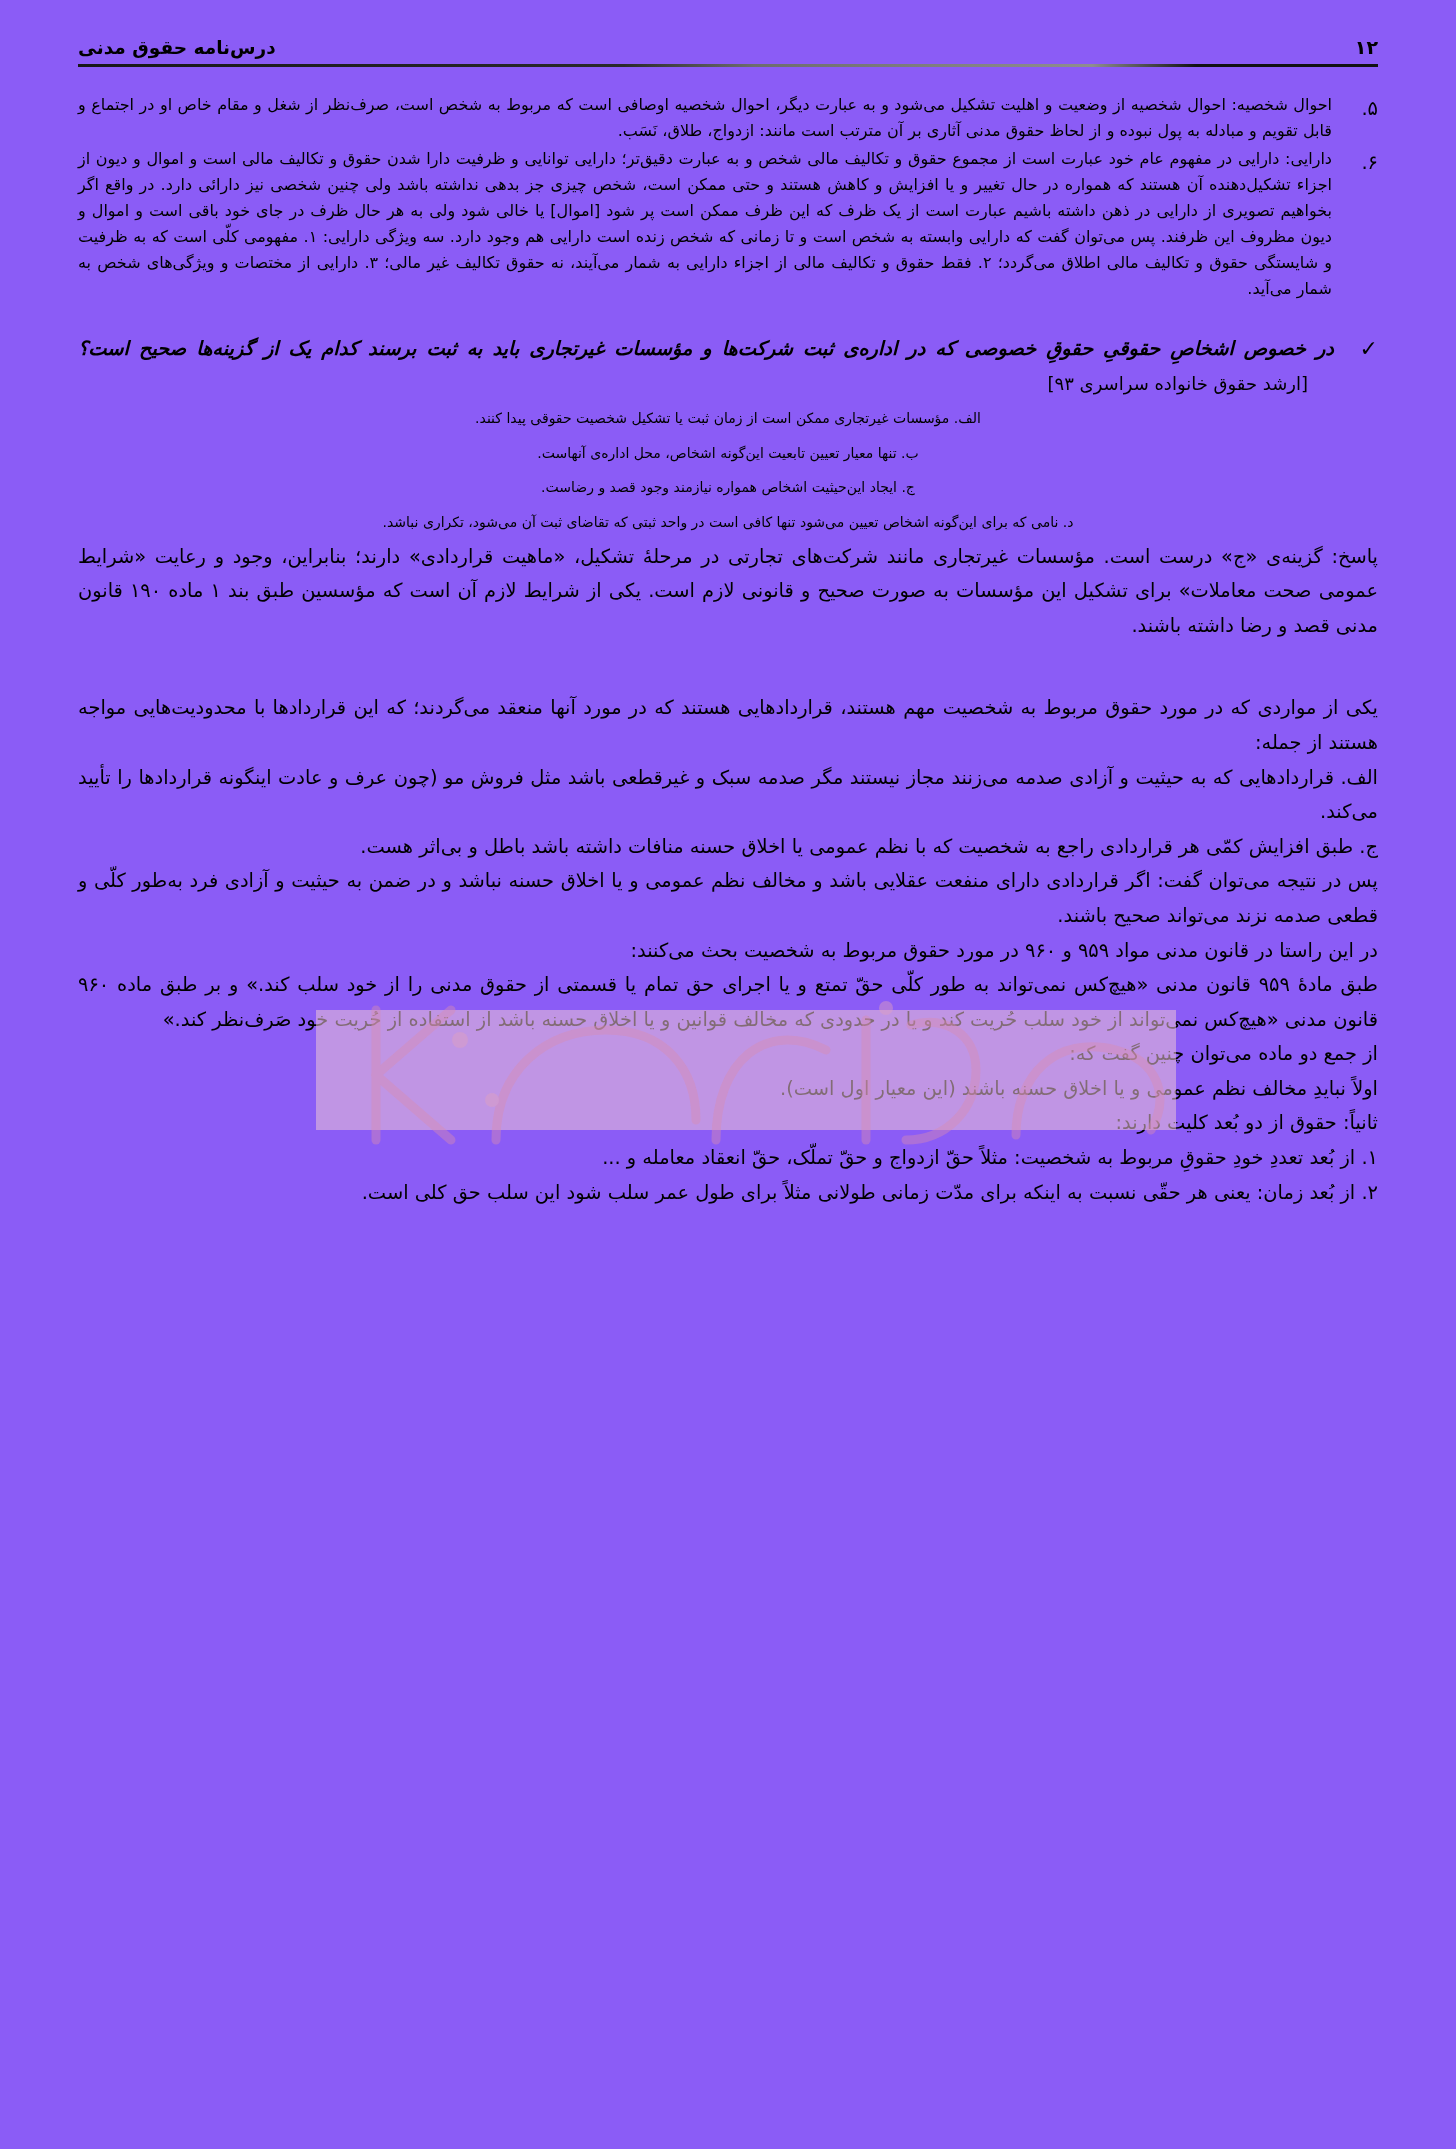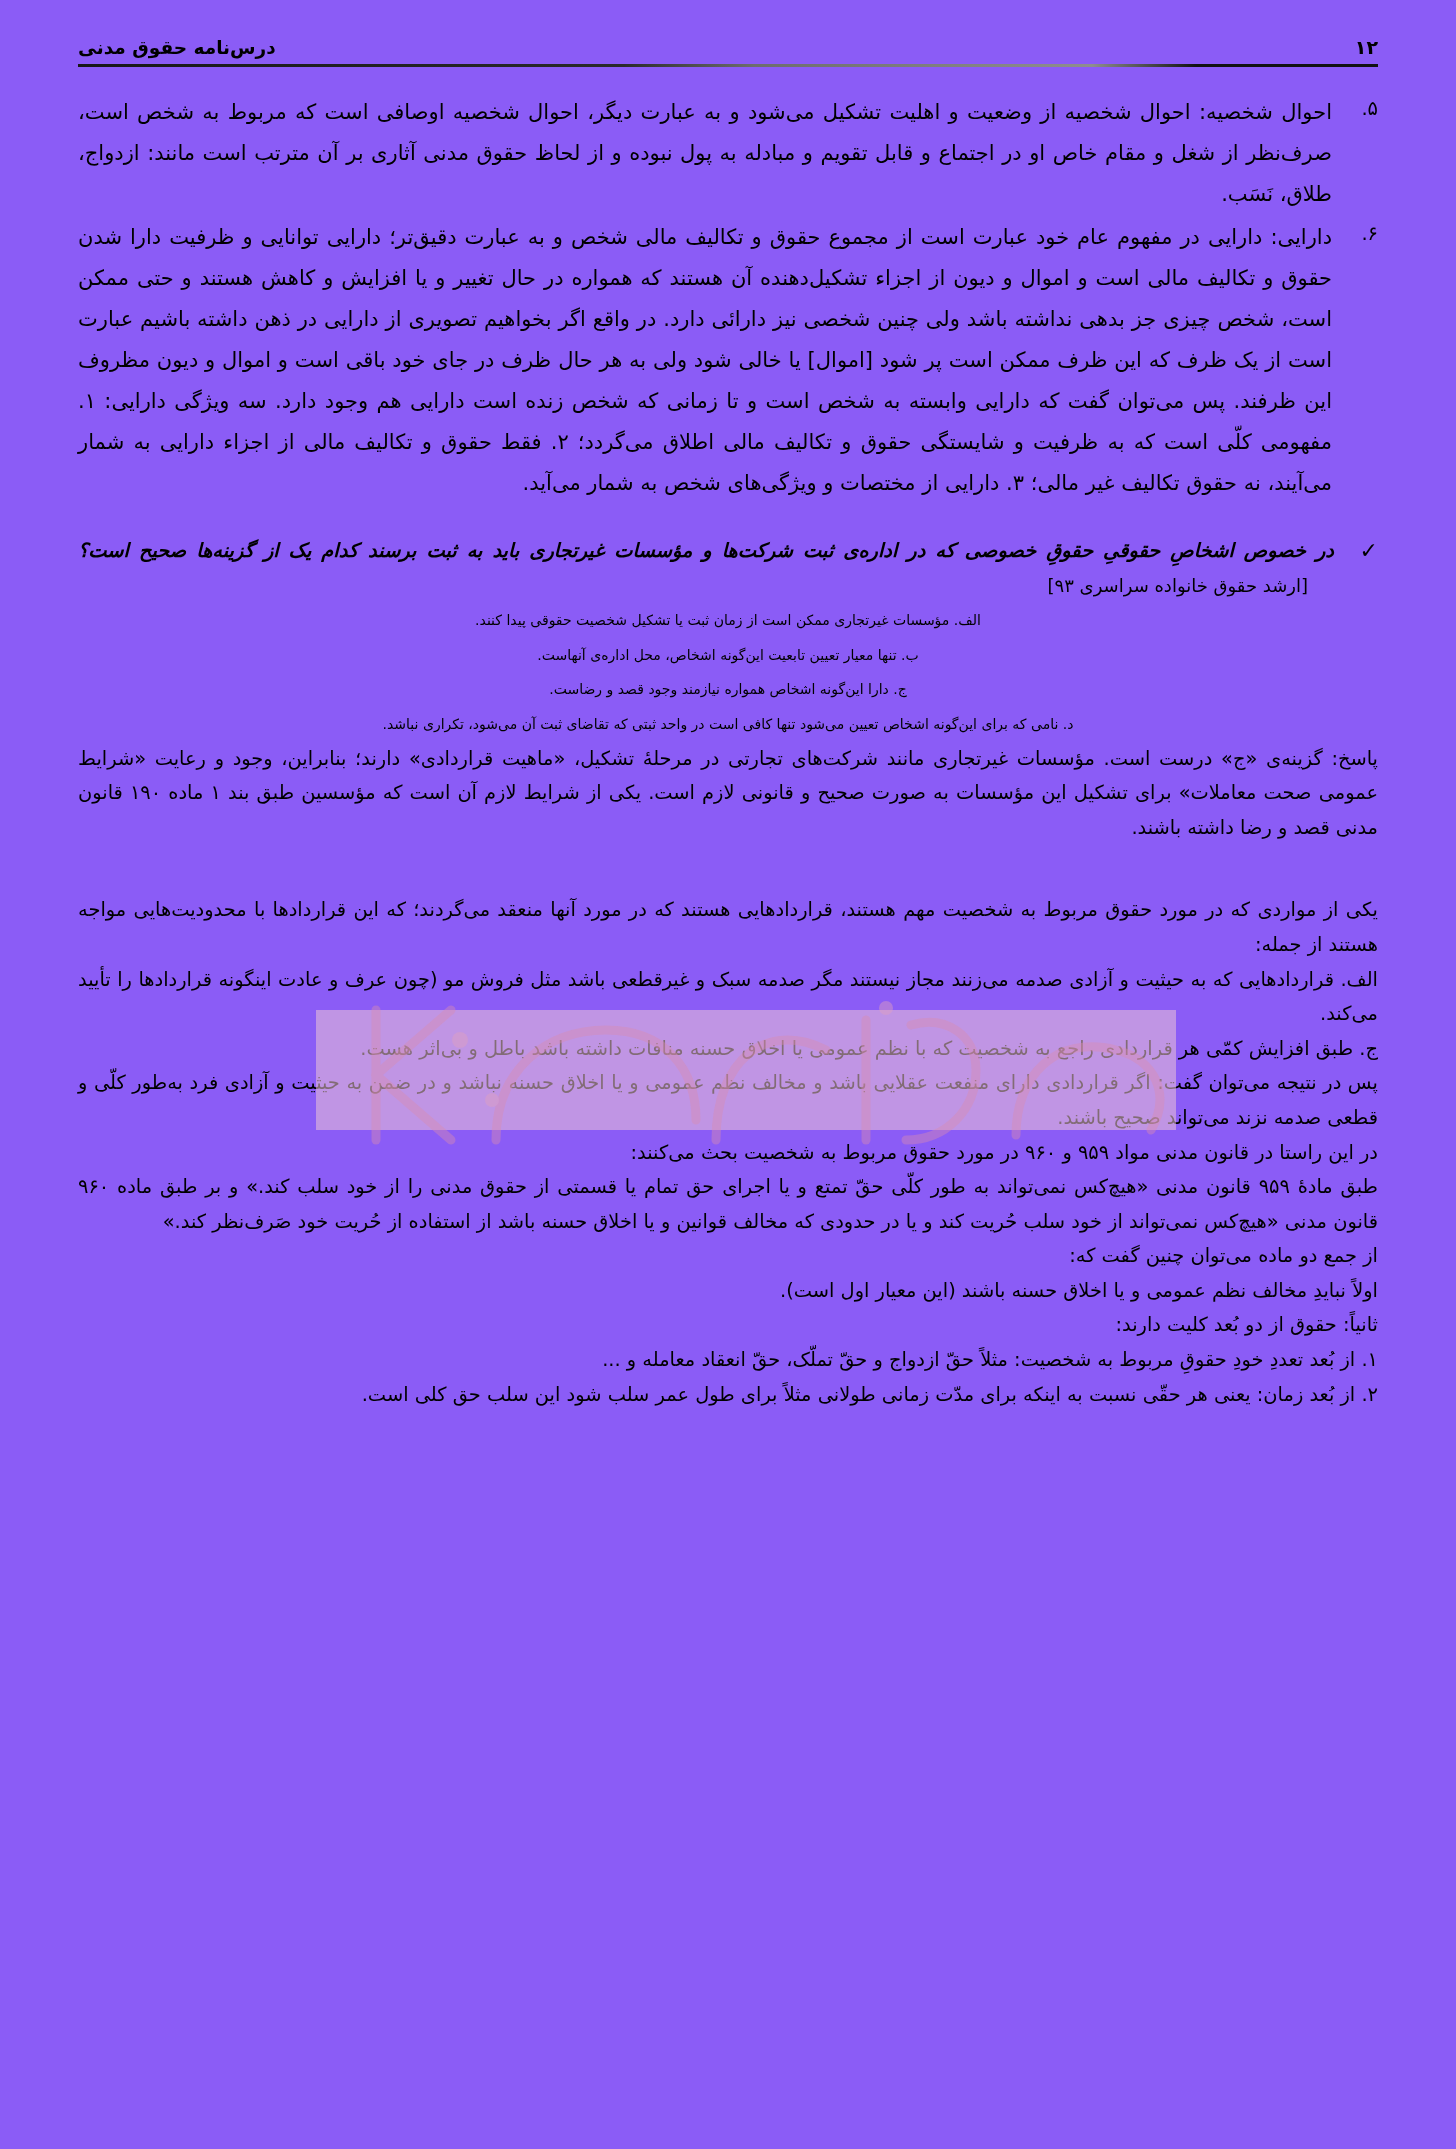--- a/index.html
+++ b/index.html
@@ -86,22 +86,22 @@
   .num-marker {
     flex: 0 0 46px;
     font-size: 19.4px;
     line-height: 34.6px;
     text-align: right;
     padding-left: 6px;
     box-sizing: border-box;
   }
   .num-body {
     flex: 1 1 auto;
-    font-size: 21px;
-    line-height: 41px;
+    font-size: 16px;
+    line-height: 26px;
     text-align: justify;
   }
 
   
   .q-item {
     display: flex;
     flex-direction: row;
     margin-top: 30px;
   }
   .q-marker {
@@ -216,21 +216,21 @@
     <div class="q-item">
       <div class="q-marker">✓</div>
       <div class="q-body">
         <span>در خصوص اشخاصِ حقوقیِ حقوقِ خصوصی که در اداره‌ی ثبت شرکت‌ها و مؤسسات غیرتجاری باید به ثبت برسند کدام یک از گزینه‌ها صحیح است؟</span>
         <span class="q-source">[ارشد حقوق خانواده سراسری ۹۳]</span>
       </div>
     </div>
 
     <p class="opt">الف. مؤسسات غیرتجاری ممکن است از زمان ثبت یا تشکیل شخصیت حقوقی پیدا کنند.</p>
     <p class="opt">ب. تنها معیار تعیین تابعیت این‌گونه اشخاص، محل اداره‌ی آنهاست.</p>
-    <p class="opt">ج. دارا این‌گونه اشخاص همواره نیازمند وجود قصد و رضاست.</p>
+    <p class="opt">ج. ایجاد این‌حیثیت اشخاص همواره نیازمند وجود قصد و رضاست.</p>
     <p class="opt">د. نامی که برای این‌گونه اشخاص تعیین می‌شود تنها کافی است در واحد ثبتی که تقاضای ثبت آن می‌شود، تکراری نباشد.</p>
 
     <p class="answer">پاسخ: گزینه‌ی «ج» درست است. مؤسسات غیرتجاری مانند شرکت‌های تجارتی در مرحلهٔ تشکیل، «ماهیت قراردادی» دارند؛ بنابراین، وجود و رعایت «شرایط عمومی صحت معاملات» برای تشکیل این مؤسسات به صورت صحیح و قانونی لازم است. یکی از شرایط لازم آن است که مؤسسین طبق بند ۱ ماده ۱۹۰ قانون مدنی قصد و رضا داشته باشند.</p>
 
     <div class="gap-lg"></div>
 
     <p class="blockpara">یکی از مواردی که در مورد حقوق مربوط به شخصیت مهم هستند، قراردادهایی هستند که در مورد آنها منعقد می‌گردند؛ که این قراردادها با محدودیت‌هایی مواجه هستند از جمله:</p>
     <p class="blockpara">الف. قراردادهایی که به حیثیت و آزادی صدمه می‌زنند مجاز نیستند مگر صدمه سبک و غیرقطعی باشد مثل فروش مو (چون عرف و عادت اینگونه قراردادها را تأیید می‌کند.</p>
     <p class="line-right">ج. طبق افزایش کمّی هر قراردادی راجع به شخصیت که با نظم عمومی یا اخلاق حسنه منافات داشته باشد باطل و بی‌اثر هست.</p>
     <p class="blockpara">پس در نتیجه می‌توان گفت: اگر قراردادی دارای منفعت عقلایی باشد و مخالف نظم عمومی و یا اخلاق حسنه نباشد و در ضمن به حیثیت و آزادی فرد به‌طور کلّی و قطعی صدمه نزند می‌تواند صحیح باشند.</p>

